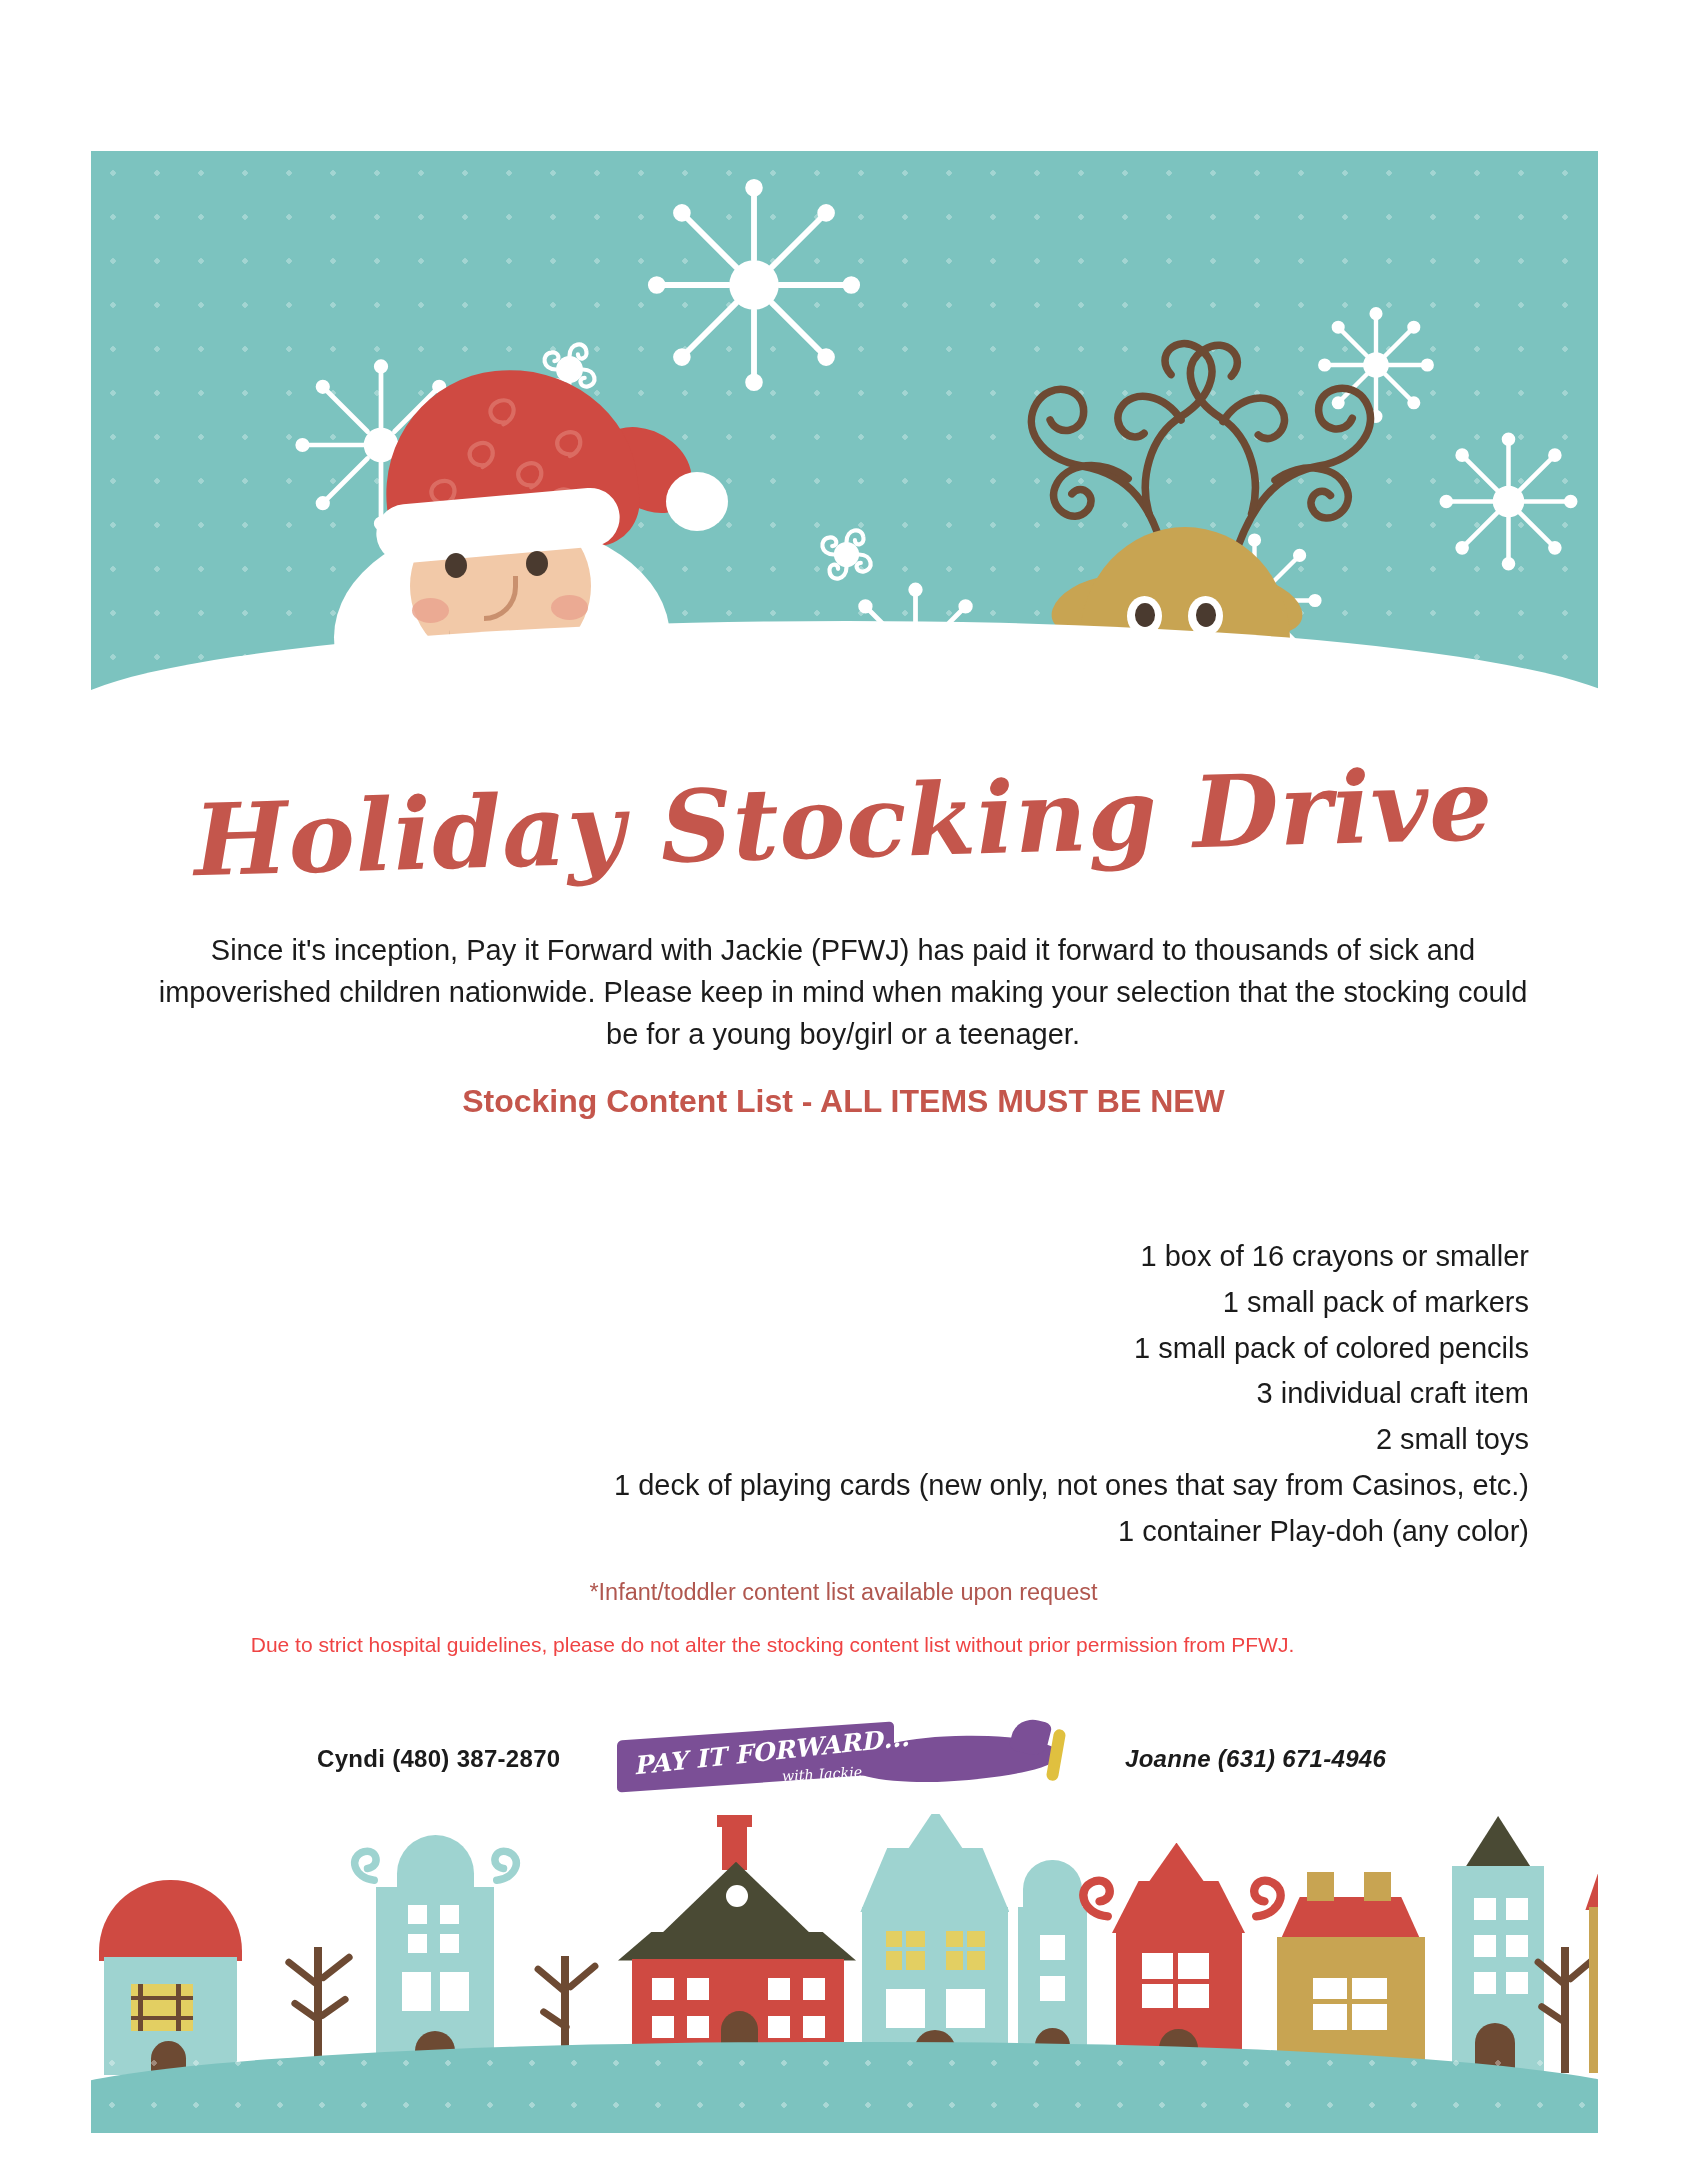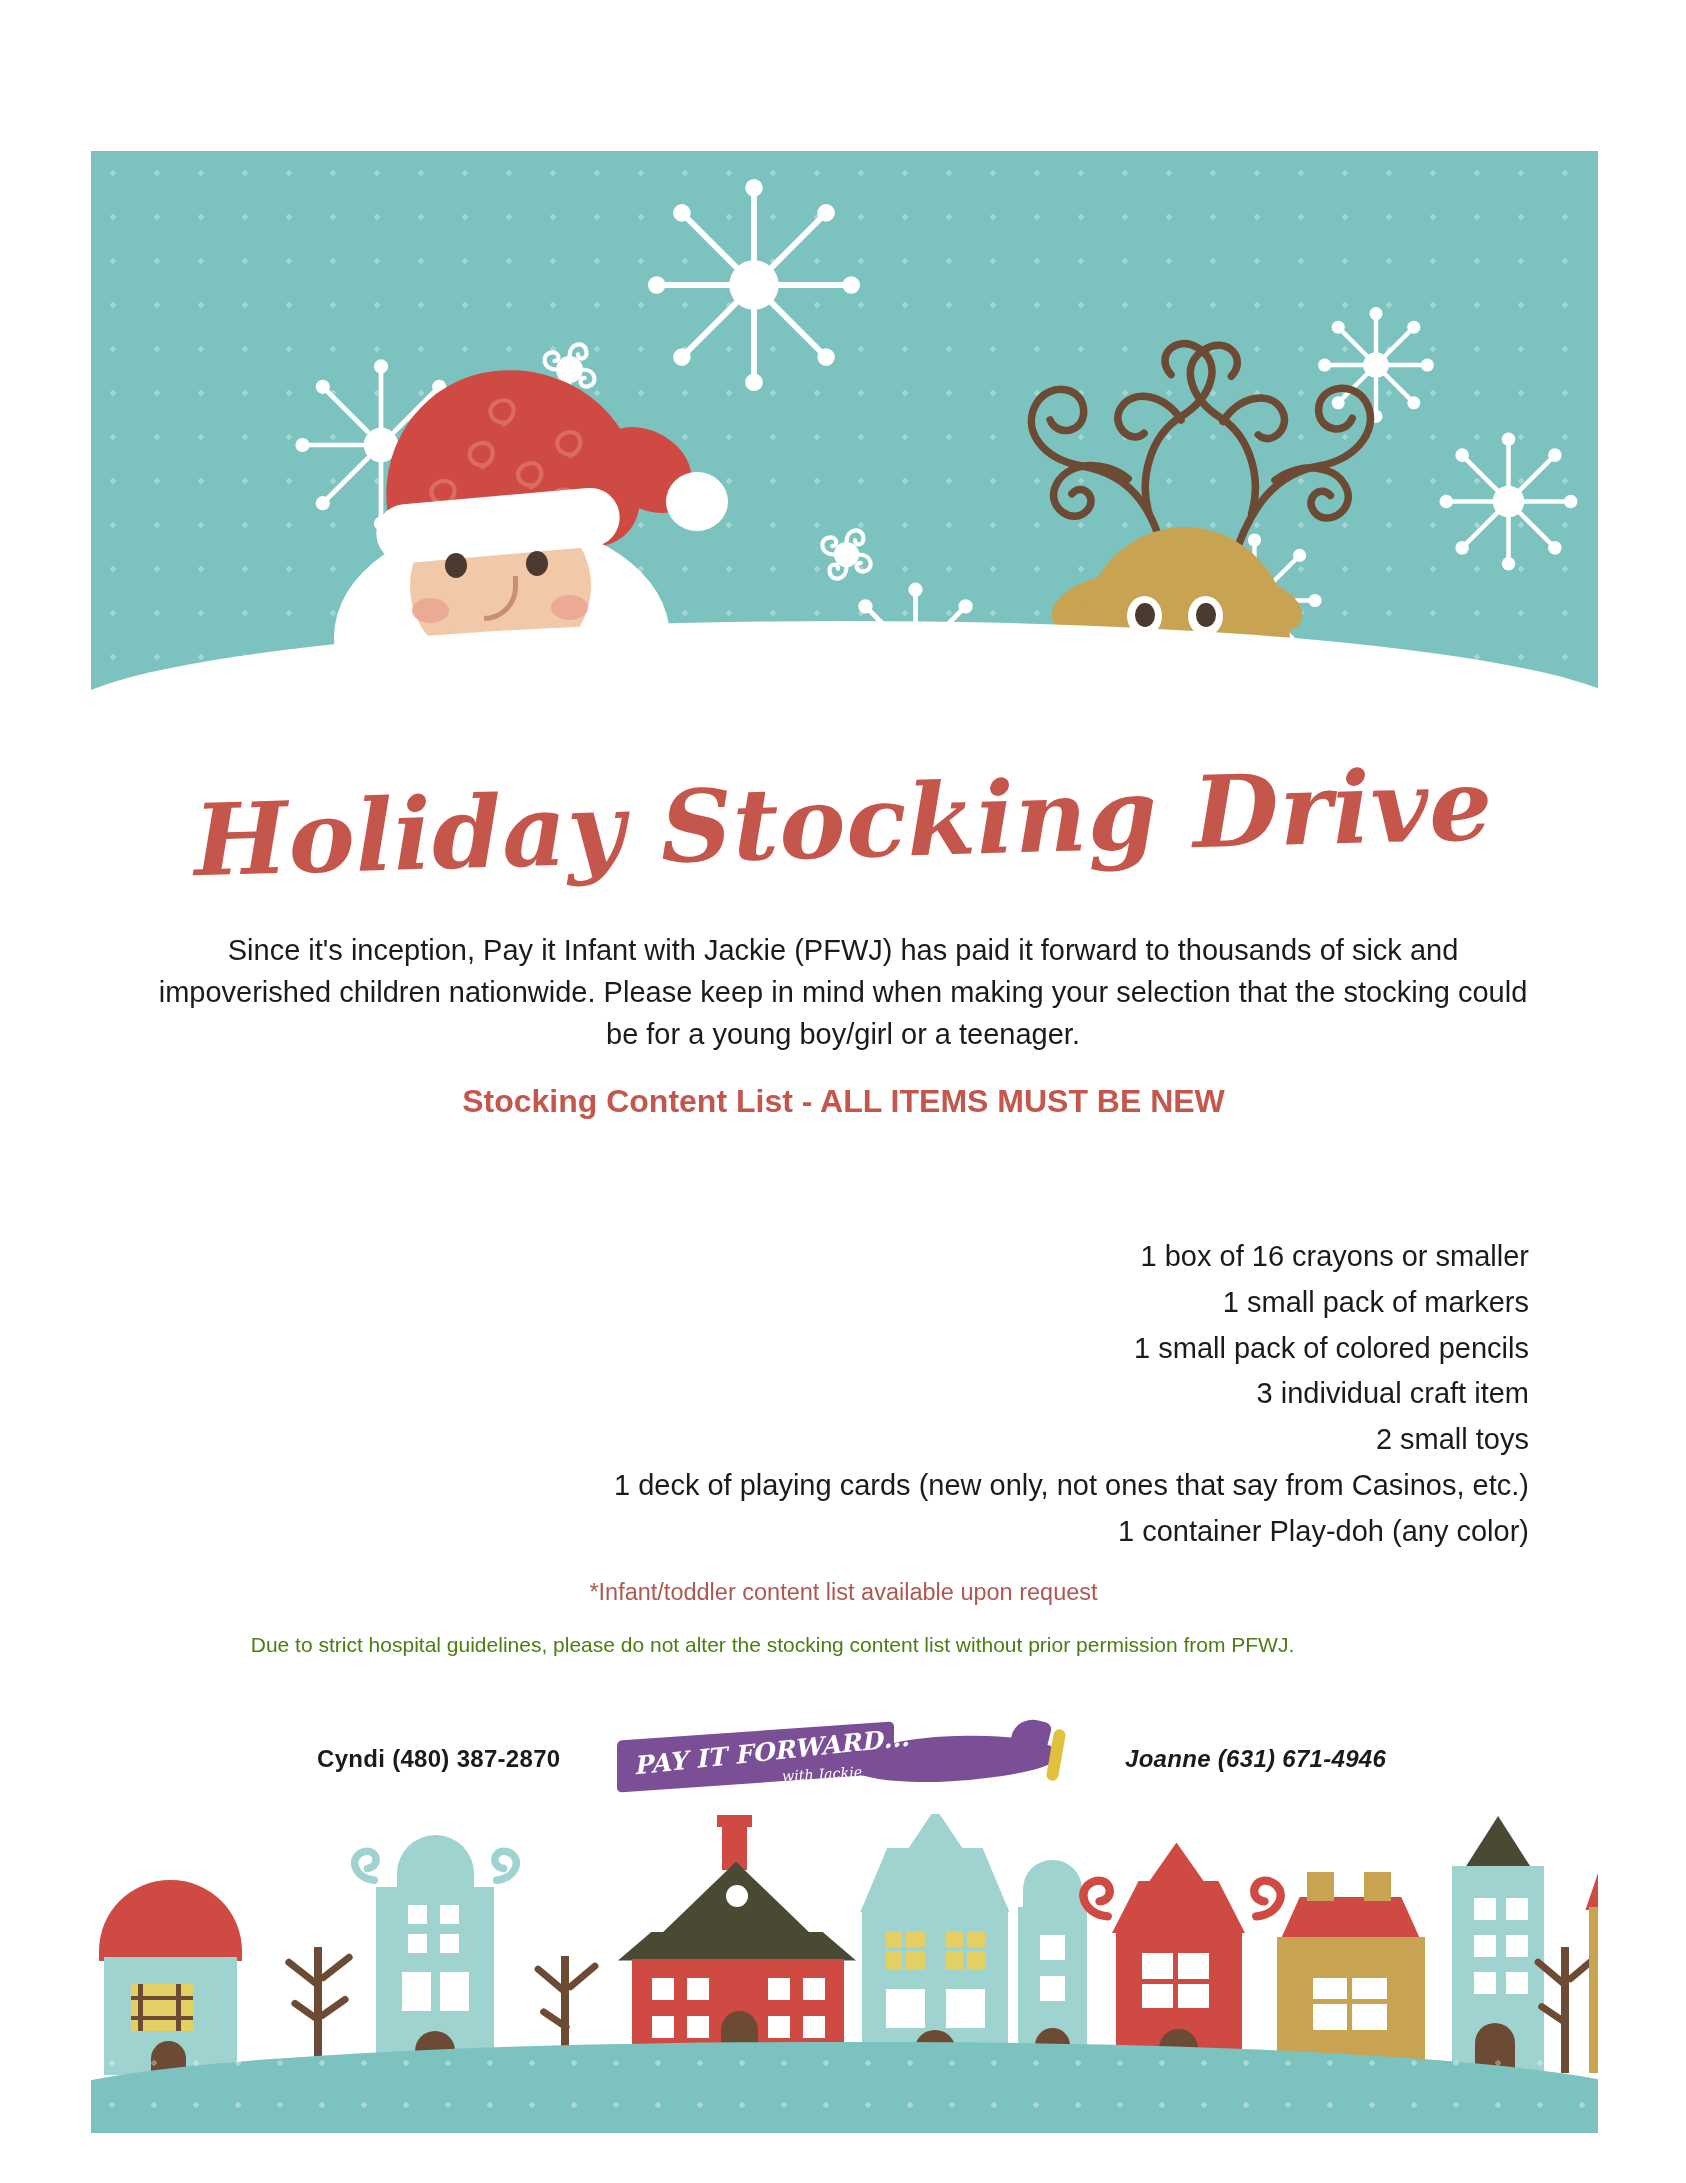--- a/index.html
+++ b/index.html
@@ -232,21 +232,21 @@
     font-size: 23.5px;
     color: #b0574f;
   }
   .fineprint {
     position: absolute;
     left: 0; top: 1629px;
     width: 1545px;
     text-align: center;
     font-size: 21px;
     line-height: 1.55;
-    color: #4d7c0f;
+    color: #ef4444;
   }
 
   
   .contact-row {
     position: absolute;
     left: 0; top: 1726px;
     width: 1687px;
     height: 76px;
   }
   .phone {
@@ -571,21 +571,21 @@
       <div class="deer-nose"></div>
       <div class="hoof" style="left:8.4px; top:403px; transform:rotate(-10deg);"></div>
       <div class="hoof" style="left:369px; top:403px; transform:rotate(10deg);"></div>
     </div>
 
     <div class="snow-hill"></div>
   </div>
 
   <div class="title">Holiday Stocking Drive</div>
 
-  <div class="intro">Since it's inception, Pay it Infant with Jackie (PFWJ) has paid it forward to thousands of sick and impoverished children nationwide.  Please keep in mind when making your selection that the stocking could be for a young boy/girl or a teenager.</div>
+  <div class="intro">Since it's inception, Pay it Forward with Jackie (PFWJ) has paid it forward to thousands of sick and impoverished children nationwide.  Please keep in mind when making your selection that the stocking could be for a young boy/girl or a teenager.</div>
 
   <div class="subhead">Stocking Content List - ALL ITEMS MUST BE NEW</div>
 
   <div class="list">
     <div class="list-item">1 box of 16 crayons or smaller</div>
     <div class="list-item">1 small pack of markers</div>
     <div class="list-item">1 small pack of colored pencils</div>
     <div class="list-item">3 individual craft item</div>
     <div class="list-item">2 small toys</div>
     <div class="list-item">1 deck of playing cards (new only, not ones that say from Casinos, etc.)</div>

